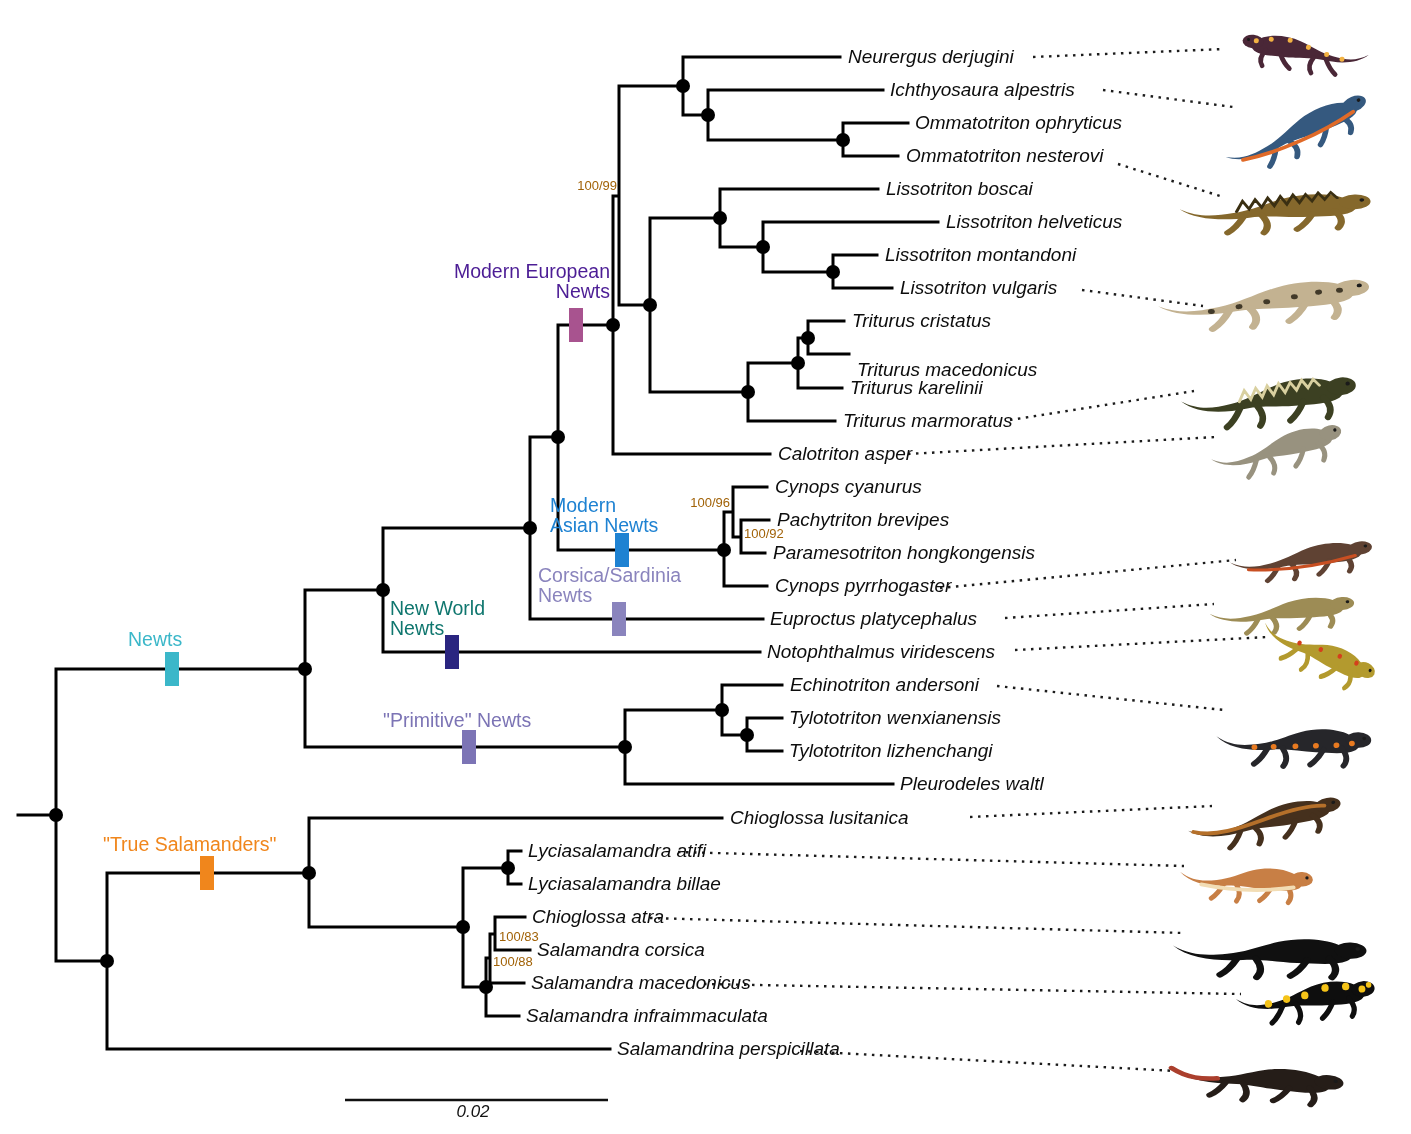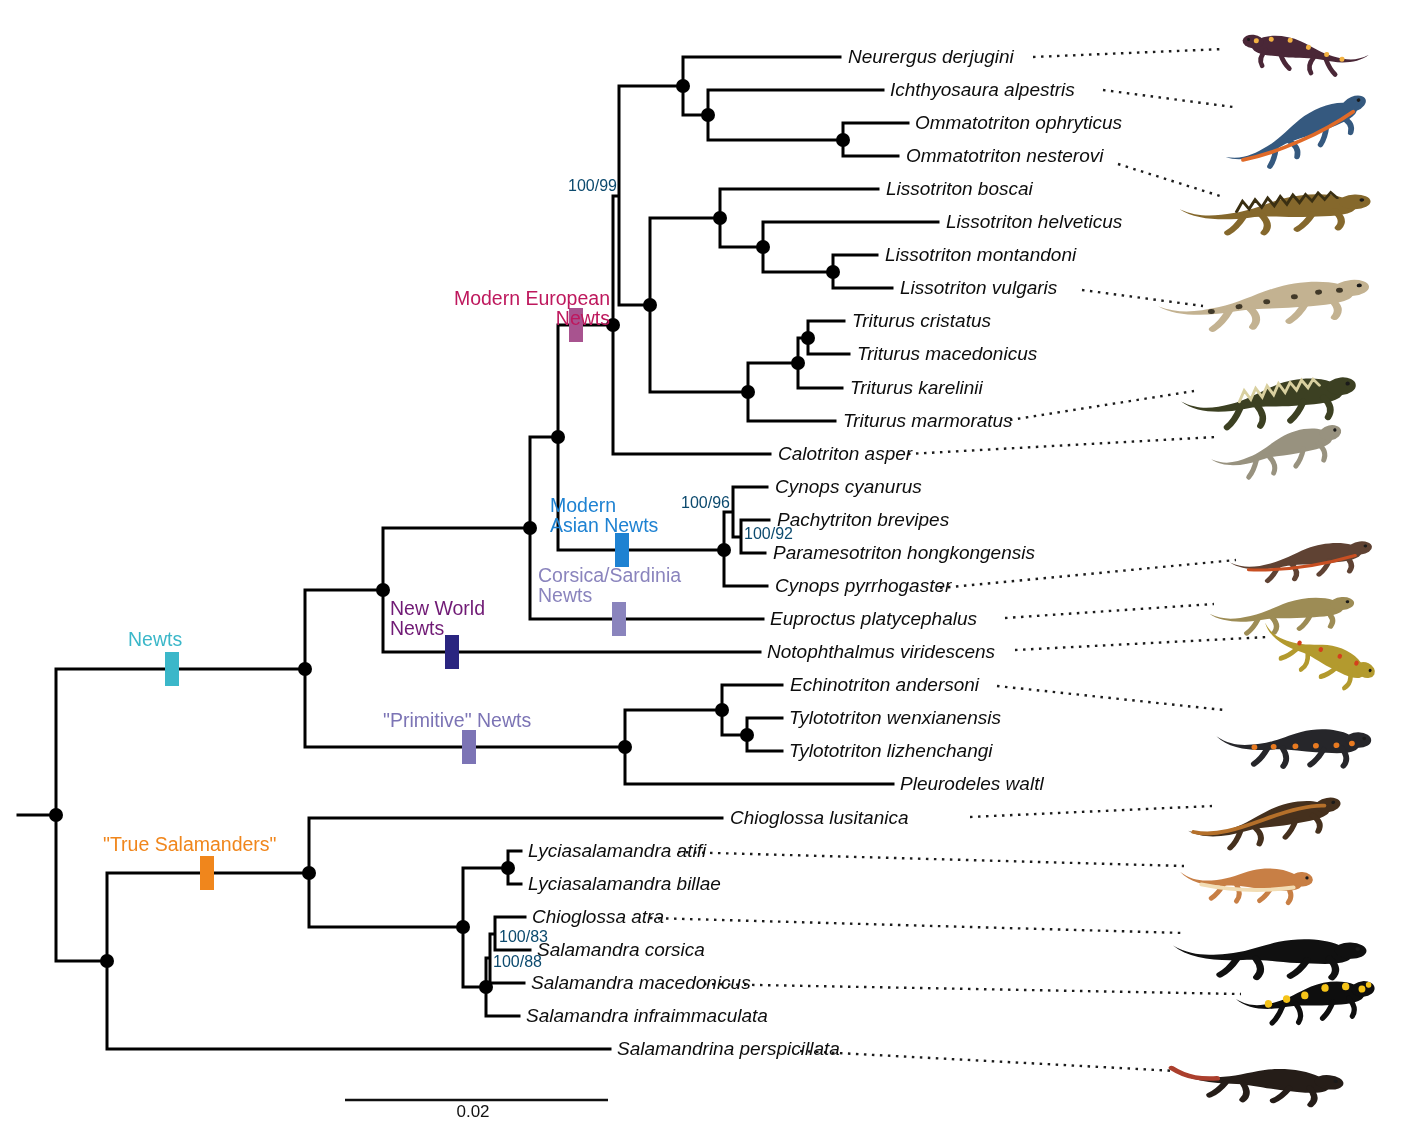--- a/index.html
+++ b/index.html
@@ -4,23 +4,23 @@
 <title>Figure</title>
 <style>
   html,body{margin:0;padding:0;background:#fff;}
   .canvas{position:relative;width:1411px;height:1134px;background:#ffffff;overflow:hidden;
           font-family:"Liberation Sans", sans-serif;}
   .layer{position:absolute;left:0;top:0;}
   .sp{position:absolute;white-space:nowrap;font-style:italic;font-size:19px;line-height:22px;
       height:22px;color:#0d0d0d;margin-top:0;}
   .clade{position:absolute;font-size:19.5px;line-height:19.5px;text-align:left;}
   .clade.right{text-align:right;}
-  .sup{position:absolute;font-size:16px;line-height:14px;color:#0c4a6e;white-space:nowrap;}
+  .sup{position:absolute;font-size:13px;line-height:14px;color:#a16207;white-space:nowrap;}
   .sup.right{text-align:right;}
-  .scale-label{position:absolute;font-size:17px;color:#111;text-align:center;}
+  .scale-label{position:absolute;font-size:17px;color:#111;text-align:center;font-style:italic;}
   svg .branches{fill:none;stroke:#000;stroke-width:3;stroke-linecap:square;}
   svg .scalebar{fill:none;stroke:#111;stroke-width:2.4;}
   svg .dots circle{fill:#000;}
   svg .connectors line{stroke:#1c1c1c;stroke-width:2.4;stroke-dasharray:2.5 5.5;}
   svg .legs{fill:none;stroke:currentColor;stroke-width:4.5;stroke-linecap:round;}
   svg .accent-line{fill:none;stroke:currentColor;stroke-linecap:round;}
 </style>
 </head>
 <body>
 
@@ -268,21 +268,21 @@
 
   <div class="sp" style="left:848px;top:46px">Neurergus derjugini</div>
   <div class="sp" style="left:890px;top:79px">Ichthyosaura alpestris</div>
   <div class="sp" style="left:915px;top:112px">Ommatotriton ophryticus</div>
   <div class="sp" style="left:906px;top:145px">Ommatotriton nesterovi</div>
   <div class="sp" style="left:886px;top:178px">Lissotriton boscai</div>
   <div class="sp" style="left:946px;top:211px">Lissotriton helveticus</div>
   <div class="sp" style="left:885px;top:244px">Lissotriton montandoni</div>
   <div class="sp" style="left:900px;top:277px">Lissotriton vulgaris</div>
   <div class="sp" style="left:852px;top:310px">Triturus cristatus</div>
-  <div class="sp" style="left:857px;top:343px">Triturus macedonicus</div>
+  <div class="sp" style="left:857px;top:359px">Triturus macedonicus</div>
   <div class="sp" style="left:850px;top:377px">Triturus karelinii</div>
   <div class="sp" style="left:843px;top:410px">Triturus marmoratus</div>
   <div class="sp" style="left:778px;top:443px">Calotriton asper</div>
   <div class="sp" style="left:775px;top:476px">Cynops cyanurus</div>
   <div class="sp" style="left:777px;top:509px">Pachytriton brevipes</div>
   <div class="sp" style="left:773px;top:542px">Paramesotriton hongkongensis</div>
   <div class="sp" style="left:775px;top:575px">Cynops pyrrhogaster</div>
   <div class="sp" style="left:770px;top:608px">Euproctus platycephalus</div>
   <div class="sp" style="left:767px;top:641px">Notophthalmus viridescens</div>
   <div class="sp" style="left:790px;top:674px">Echinotriton andersoni</div>
@@ -294,33 +294,33 @@
   <div class="sp" style="left:528px;top:873px">Lyciasalamandra billae</div>
   <div class="sp" style="left:532px;top:906px">Chioglossa atra</div>
   <div class="sp" style="left:537px;top:939px">Salamandra corsica</div>
   <div class="sp" style="left:531px;top:972px">Salamandra macedonicus</div>
   <div class="sp" style="left:526px;top:1005px">Salamandra infraimmaculata</div>
   <div class="sp" style="left:617px;top:1038px">Salamandrina perspicillata</div>
 
   <div class="clade" style="left: 128px; top: 630px; width: 90px; color: rgb(59, 183, 201);">
     <span>Newts</span>
   </div>
-  <div class="clade right" style="left: 438px; top: 289px; width: 172px; color: #be185d;">
+  <div class="clade right" style="left: 438px; top: 262px; width: 172px; color: #4c1d95;">
     <span>Modern European</span><br>
     <span>Newts</span>
   </div>
   <div class="clade" style="left: 550px; top: 496px; width: 145px; color: rgb(30, 130, 210);">
     <span>Modern</span><br>
     <span>Asian Newts</span>
   </div>
   <div class="clade" style="left: 538px; top: 566px; width: 165px; color: rgb(138, 132, 189);">
     <span>Corsica/Sardinia</span><br>
     <span>Newts</span>
   </div>
-  <div class="clade" style="left: 390px; top: 599px; width: 125px; color: #701a75;">
+  <div class="clade" style="left: 390px; top: 599px; width: 125px; color: #0f766e;">
     <span>New World</span><br>
     <span>Newts</span>
   </div>
   <div class="clade" style="left: 383px; top: 711px; width: 172px; color: rgb(124, 116, 181);">
     <span>"Primitive" Newts</span>
   </div>
   <div class="clade" style="left: 103px; top: 835px; width: 195px; color: rgb(240, 134, 28);">
     <span>"True Salamanders"</span>
   </div>
 

